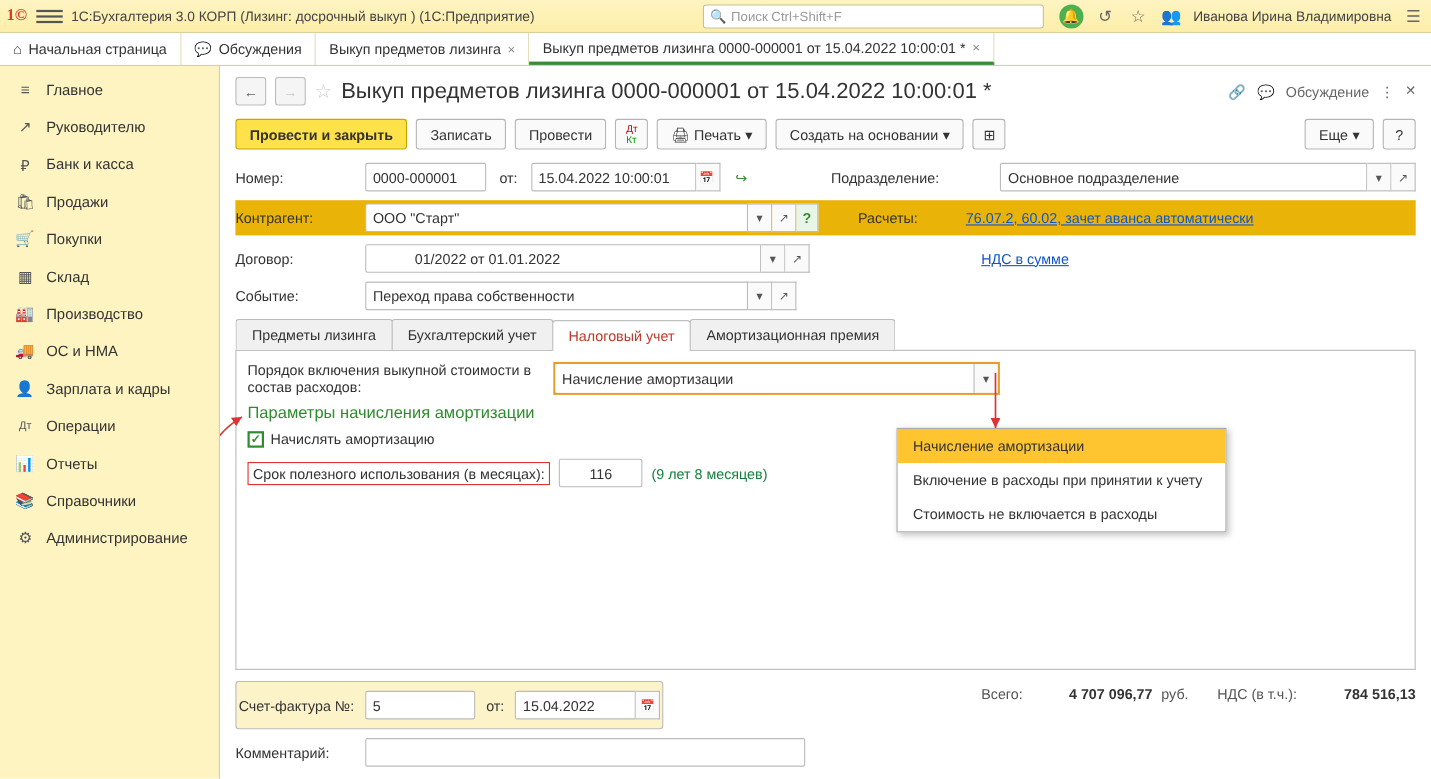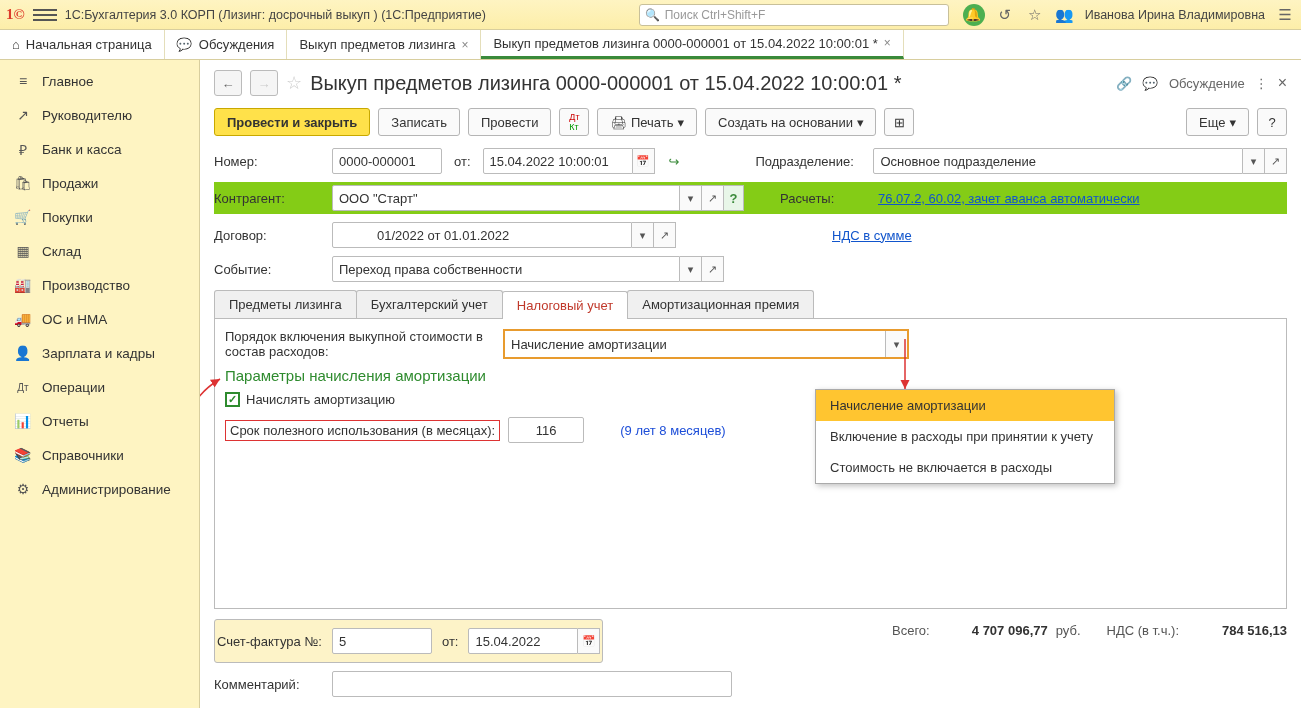--- a/index.html
+++ b/index.html
@@ -45,21 +45,21 @@
 .toolbar-spacer { flex: 1; }
 
 
 .form-row { display: flex; align-items: center; margin-bottom: 8px; gap: 8px; }
 .form-label { width: 110px; font-size: 13px; }
 .form-label.wide { width: 270px; }
 .input { height: 26px; border: 1px solid #bbb; border-radius: 2px; padding: 0 6px; font-size: 13px; background: #fff; display: flex; align-items: center; text-align: right; }
 .input-group { display: flex; }
 .input-group .input { border-radius: 2px 0 0 2px; }
 .input-group .addon { width: 22px; height: 26px; border: 1px solid #bbb; border-left: none; display: flex; align-items: center; justify-content: center; cursor: pointer; background: #fafafa; font-size: 11px; color: #555; }
-.hl-yellow { background: #84cc16; }
+.hl-yellow { background: #eab308; }
 .help-q { width: 20px; height: 26px; border: 1px solid #bbb; border-left: none; background: #e8f6e8; color: #3a8a3a; display: flex; align-items: center; justify-content: center; cursor: pointer; font-weight: bold; }
 .link { color: #1155cc; text-decoration: underline; cursor: pointer; }
 
 
 .inner-tabs { display: flex; border-bottom: 1px solid #bbb; margin-top: 6px; }
 .inner-tab { padding: 6px 14px; border: 1px solid #bbb; border-bottom: none; margin-right: -1px; background: #f0f0f0; cursor: pointer; border-radius: 3px 3px 0 0; font-size: 13px; }
 .inner-tab.active { background: #fff; color: #c0392b; position: relative; top: 1px; }
 
 .tab-pane { border: 1px solid #bbb; border-top: none; padding: 10px; height: 290px; position: relative; }
 
@@ -243,21 +243,21 @@
       <div class="input-group">
         <div class="input" style="width:150px;">
             <span>15.04.2022 10:00:01</span>
           </div>
         <div class="addon">📅</div>
       </div>
       <span style="color:#3a8a3a;margin-left:6px;">↪</span>
       <span style="width:60px;"></span>
       <span class="form-label">Подразделение:</span>
       <div class="input-group" style="flex:1;">
-        <div class="input" style="flex:1;">
+        <div class="input" style="flex:1;margin-left:36px;">
             <span>Основное подразделение</span>
           </div>
         <div class="addon">▾</div>
         <div class="addon">↗</div>
       </div>
     </div>
 
     <div class="form-row hl-yellow" style="padding:3px 0;">
       <span class="form-label">Контрагент:</span>
       <div class="input-group">
@@ -269,21 +269,21 @@
         <div class="help-q">?</div>
       </div>
       <span style="width:20px;"></span>
       <span class="form-label" style="width:90px;">Расчеты:</span>
       <span class="link">76.07.2, 60.02, зачет аванса автоматически</span>
     </div>
 
     <div class="form-row">
       <span class="form-label">Договор:</span>
       <div class="input-group">
-        <div class="input" style="width:300px;padding-left:44px;">
+        <div class="input" style="width:360px;padding-left:44px;">
             <span>01/2022 от 01.01.2022</span>
           </div>
         <div class="addon">▾</div>
         <div class="addon">↗</div>
       </div>
       <span style="width:42px;"></span>
       <span style="width:90px;"></span>
       <span class="link">НДС в сумме</span>
     </div>
 
@@ -321,21 +321,21 @@
       <div class="checkbox-row">
         <div class="cb">✓</div>
         <span>Начислять амортизацию</span>
       </div>
 
       <div class="form-row">
         <span class="red-box">Срок полезного использования (в месяцах):</span>
         <div class="input" style="width:76px;text-align:right;justify-content:center;">
             <span>116</span>
           </div>
-        <span style="color:#1d4ed8;margin-left:28px;">(9 лет 8 месяцев)</span>
+        <span style="color:#15803d;">(9 лет 8 месяцев)</span>
       </div>
 
 
       <div class="dropdown-pop" style="left:600px; top:70px; width:300px;">
         <div class="opt sel">Начисление амортизации</div>
         <div class="opt">Включение в расходы при принятии к учету</div>
         <div class="opt">Стоимость не включается в расходы</div>
       </div>
 
       <svg class="arrow" style="left:-30px;top:55px;" width="40" height="50">

